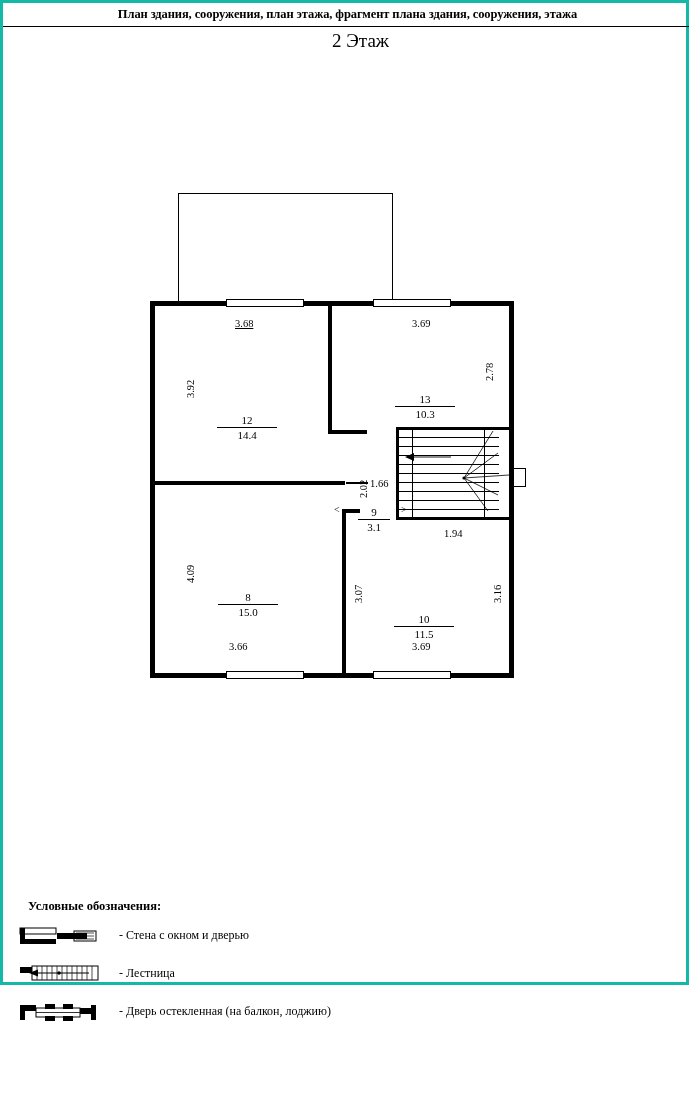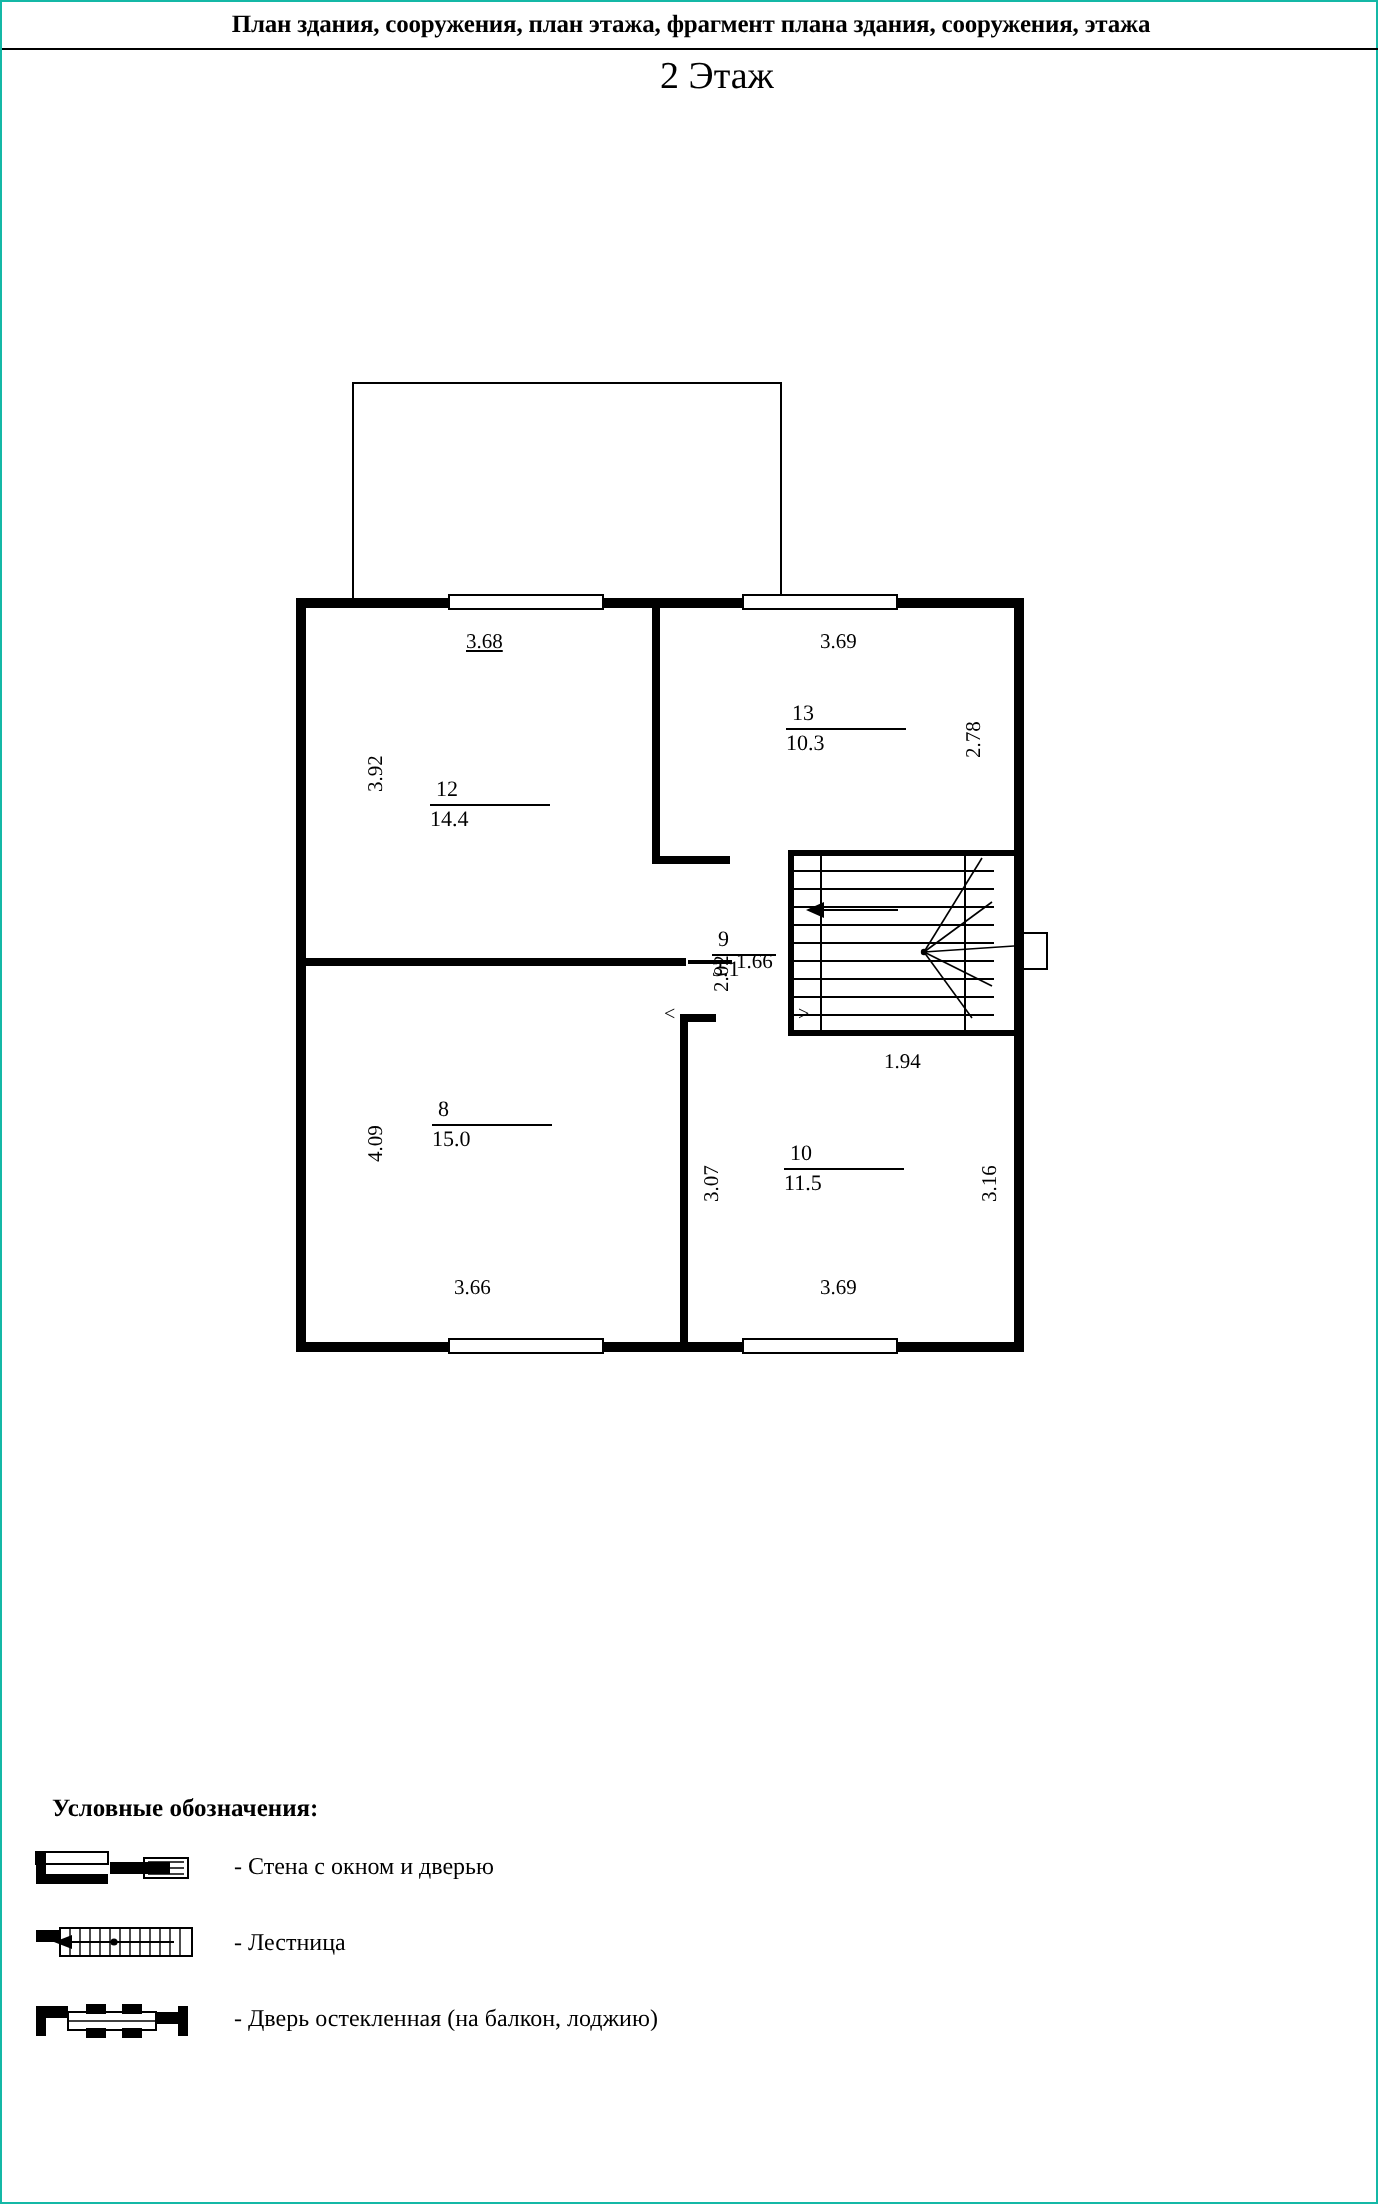--- a/index.html
+++ b/index.html
@@ -12,22 +12,22 @@
     height: 1102px;
     position: relative;
     font-family: "Liberation Serif", serif;
     color: #000000;
     overflow: hidden;
   }
   .page {
     position: absolute;
     left: 0; top: 0;
     width: 689px;
-    height: 1102px;
-    border: 1px solid #14b8a6;
+    height: 985px;
+    border: 3px solid #14b8a6;
     box-sizing: border-box;
   }
   .title-bar {
     position: absolute;
     left: 0; top: 0;
     width: 689px;
     height: 24px;
     border-bottom: 1px solid #000;
     box-sizing: border-box;
     display: flex;
@@ -69,23 +69,25 @@
     position: absolute;
     font-size: 10.5px;
     white-space: nowrap;
   }
   .dim.vert {
     transform: rotate(-90deg);
     transform-origin: left top;
   }
   .room {
     position: absolute;
+    text-align: center;
     font-size: 11px;
     line-height: 1.15;
     white-space: nowrap;
+    margin-top: 40px;
   }
   .room .num {
     display: block;
     border-bottom: 1px solid #000;
     padding: 0 3px;
   }
   .room .area {
     display: block;
     padding-top: 1px;
   }
@@ -195,21 +197,21 @@
 
     <div class="thinline" style="left:506px; top:465px; width:17px; height:1px;"></div>
     <div class="thinline" style="left:506px; top:483px; width:17px; height:1px;"></div>
     <div class="thinline" style="left:522px; top:465px; width:1px; height:19px;"></div>
 
     <div class="dim" style="left:331px; top:501px; font-size:10px;">&lt;</div>
     <div class="dim" style="left:398px; top:501px; font-size:10px;">&gt;</div>
 
     <div class="thinline" style="left:343px; top:479px; width:22px; height:2px;"></div>
 
-    <div class="room" style="left:214px; top:388px; width:60px;">
+    <div class="room" style="left:214px; top:371px; width:60px;">
       <span class="num">12</span>
       <span class="area">14.4</span>
     </div>
     <div class="room" style="left:392px; top:350px; width:60px;">
       <span class="num">13</span>
       <span class="area">10.3</span>
     </div>
     <div class="room" style="left:355px; top:463px; width:32px;">
       <span class="num">9</span>
       <span class="area">3.1</span>

